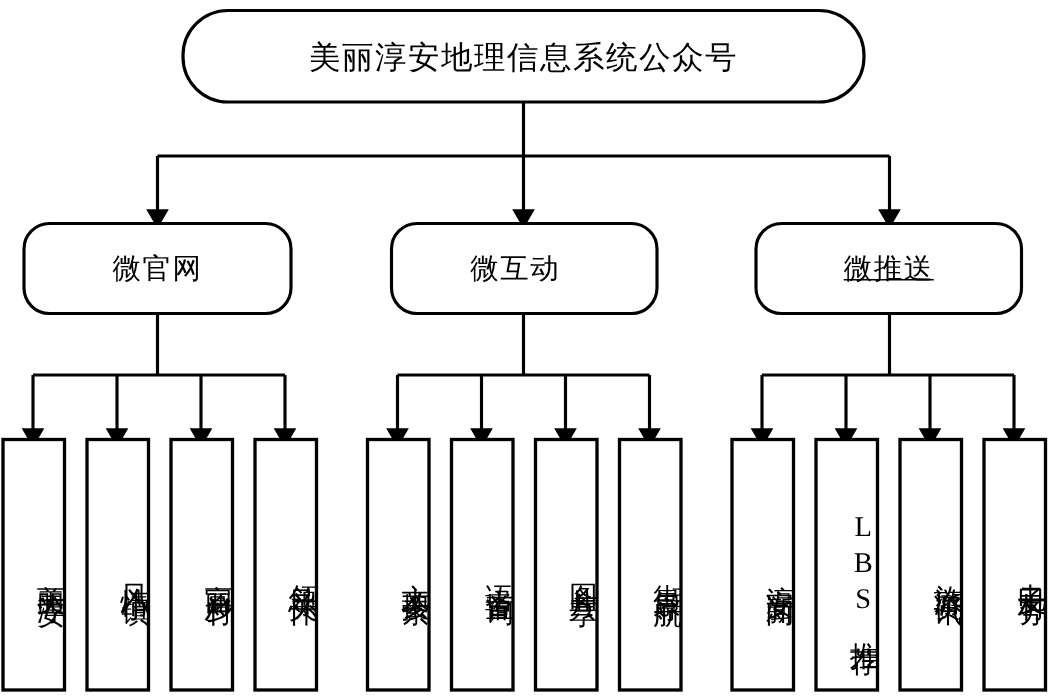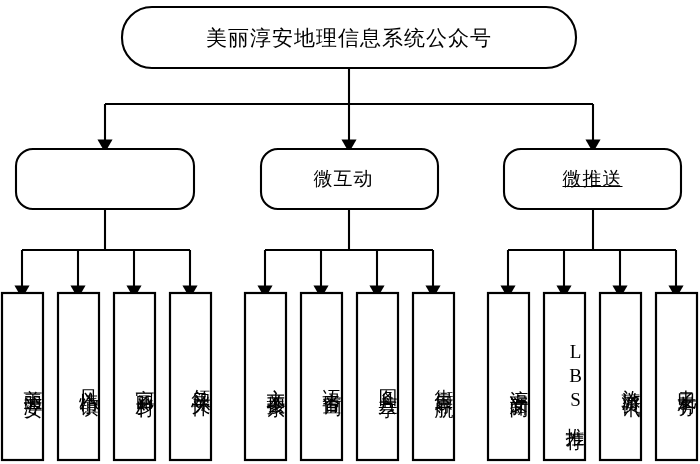--- a/index.html
+++ b/index.html
@@ -116,20 +116,21 @@
 
       <rect x="488" y="293" width="41" height="167"></rect>
       <rect x="544" y="293" width="41" height="167"></rect>
       <rect x="600" y="293" width="41" height="167"></rect>
       <rect x="656" y="293" width="41" height="167"></rect>
     </g>
   </svg>
 
   <div class="node-label root-label" style="left:122px; top:7px; width:454px; height:61px;">美丽淳安地理信息系统公众号</div>
 
+  <div class="node-label branch-label" style="left:16px; top:149px; width:178px; height:60px;">微官网</div>
   <div class="node-label branch-label" style="left:261px; top:149px; width:165px; height:60px;border-radius:13px;">微互动</div>
   <div class="node-label branch-label" style="left:504px; top:149px; width:177px; height:60px;text-decoration:underline;">微推送</div>
 
   <div class="node-label leaf-label" style="left:2px; top:293px; width:41px; height:167px;">美丽淳安</div>
   <div class="node-label leaf-label" style="left:58px; top:293px; width:41px; height:167px;">风情小镇</div>
   <div class="node-label leaf-label" style="left:114px; top:293px; width:41px; height:167px;">富丽乡村</div>
   <div class="node-label leaf-label" style="left:170px; top:293px; width:41px; height:167px;">领导关怀</div>
 
   <div class="node-label leaf-label" style="left:245px; top:293px; width:41px; height:167px;">文本搜索</div>
   <div class="node-label leaf-label" style="left:301px; top:293px; width:41px; height:167px;">语音查询</div>

